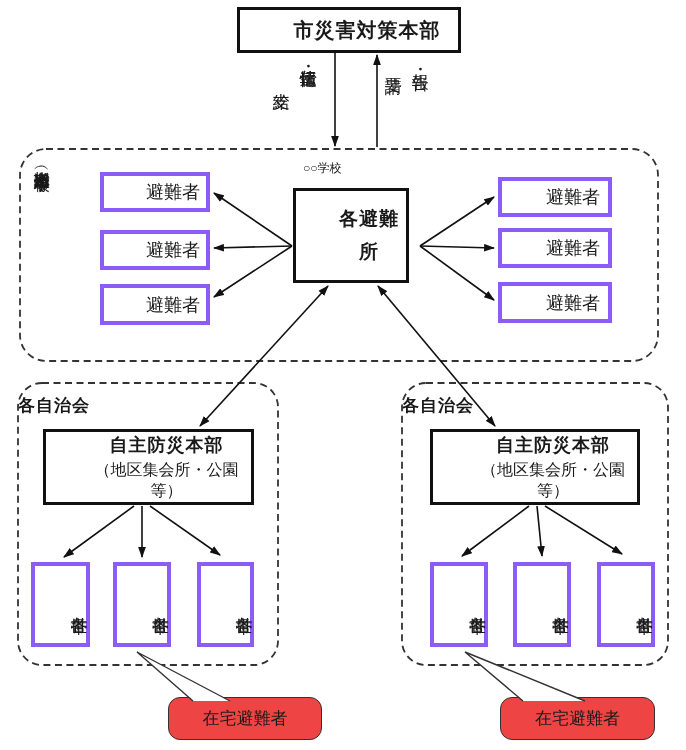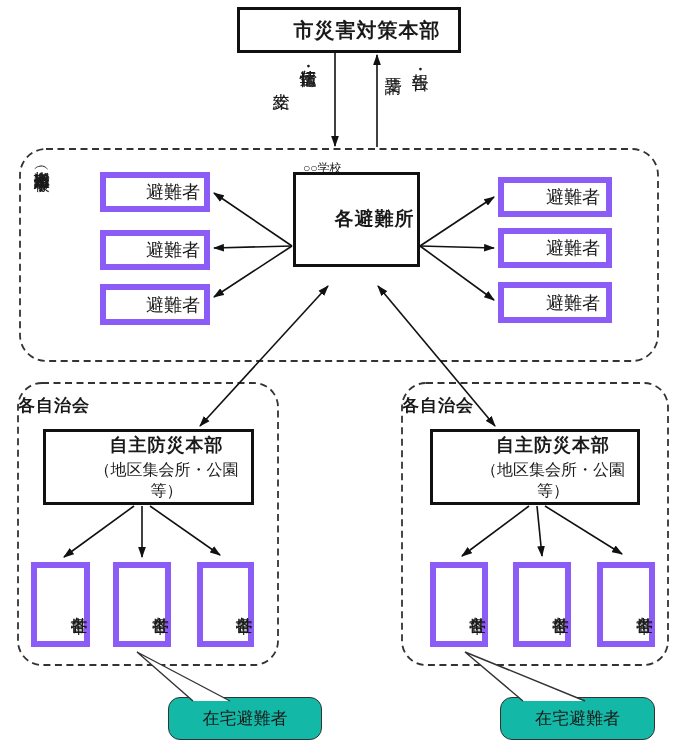--- a/index.html
+++ b/index.html
@@ -7,31 +7,31 @@
     position:relative; width:686px; height:750px; background:#ffffff;
     font-family:"Liberation Serif", serif; color:#1a1a1a; overflow:hidden;
   }
   .box {
     position:absolute; box-sizing:border-box; background:#fff;
     display:flex; flex-direction:column; align-items:center; justify-content:center;
     text-align:center;
     padding-left:36px;
   }
   .thick { border:3px solid #111; }
-  .thin  { border:6px solid #8b5cf6; }
+  .thin  { border:4px solid #8b5cf6; }
   .gothic { font-family:"Liberation Sans", sans-serif; font-weight:bold; }
   .serif  { font-family:"Liberation Serif", serif; }
   .vtext {
     position:absolute; writing-mode:vertical-rl; -webkit-writing-mode:vertical-rl;
     line-height:1.05; white-space:nowrap;
   }
   .label { position:absolute; white-space:nowrap; }
   .zone-title { position:absolute; text-align:left; }
   .bubble {
-    position:absolute; box-sizing:border-box; background:#14b8a6;
+    position:absolute; box-sizing:border-box; background:#ef4444;
     border:1.5px solid #333; border-radius:12px;
     display:flex; align-items:center; justify-content:center;
   }
   .household { flex-direction:row; }
   .household .vtext { position:static; font-size:17px; letter-spacing:1px; }
   svg.wires { position:absolute; left:0; top:0; z-index:5; pointer-events:none; }
 </style>
 </head>
 <body>
 
@@ -43,21 +43,21 @@
 
   <div class="vtext serif" style="left:272px; top:80px; font-size:17px;">支給</div>
   <div class="vtext serif" style="left:299px; top:57px; font-size:17px;">情報伝達・</div>
   <div class="vtext serif" style="left:384px; top:64px; font-size:17px;">要請</div>
   <div class="vtext serif" style="left:411px; top:60px; font-size:17px;">報告・</div>
 
   <div class="vtext serif" style="left:33px; top:158px; font-size:16px; letter-spacing:0.5px;">指定避難所（小中学校等）</div>
 
   <div class="label serif" style="left:303px; top:160px; font-size:12px;">○○学校</div>
 
-  <div class="box thick gothic" style="left:293px; top:172px; width:127px; height:95px; font-size:19px; line-height:1.7; letter-spacing:1px;gap:45px;">
+  <div class="box thick gothic" style="left:293px; top:188px; width:116px; height:95px; font-size:19px; line-height:1.7; letter-spacing:1px;gap:45px;">
     <span>各避難所</span>
   </div>
 
   <div class="box thin serif" style="left:100px; top:172px; width:110px; height:40px; font-size:18px;">
     <span>避難者</span>
   </div>
   <div class="box thin serif" style="left:100px; top:230px; width:110px; height:40px; font-size:18px;">
     <span>避難者</span>
   </div>
   <div class="box thin serif" style="left:100px; top:284px; width:110px; height:41px; font-size:18px;">

